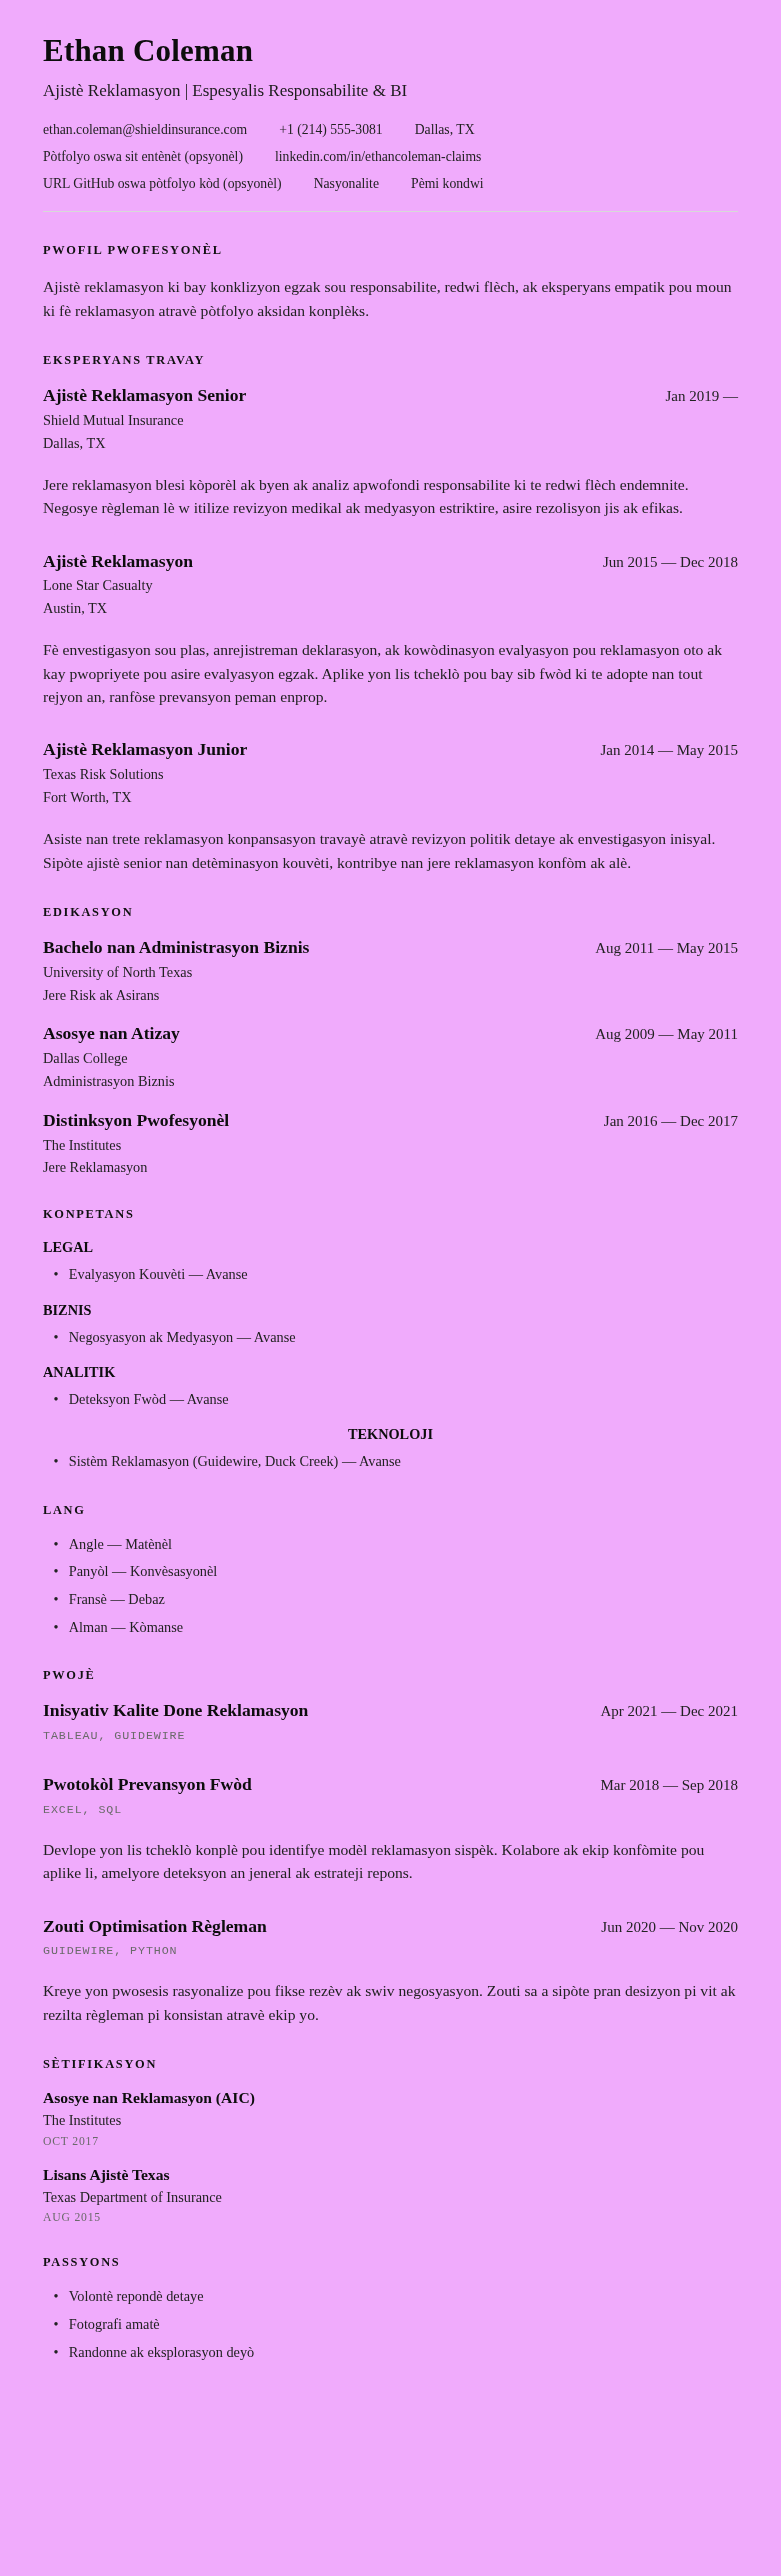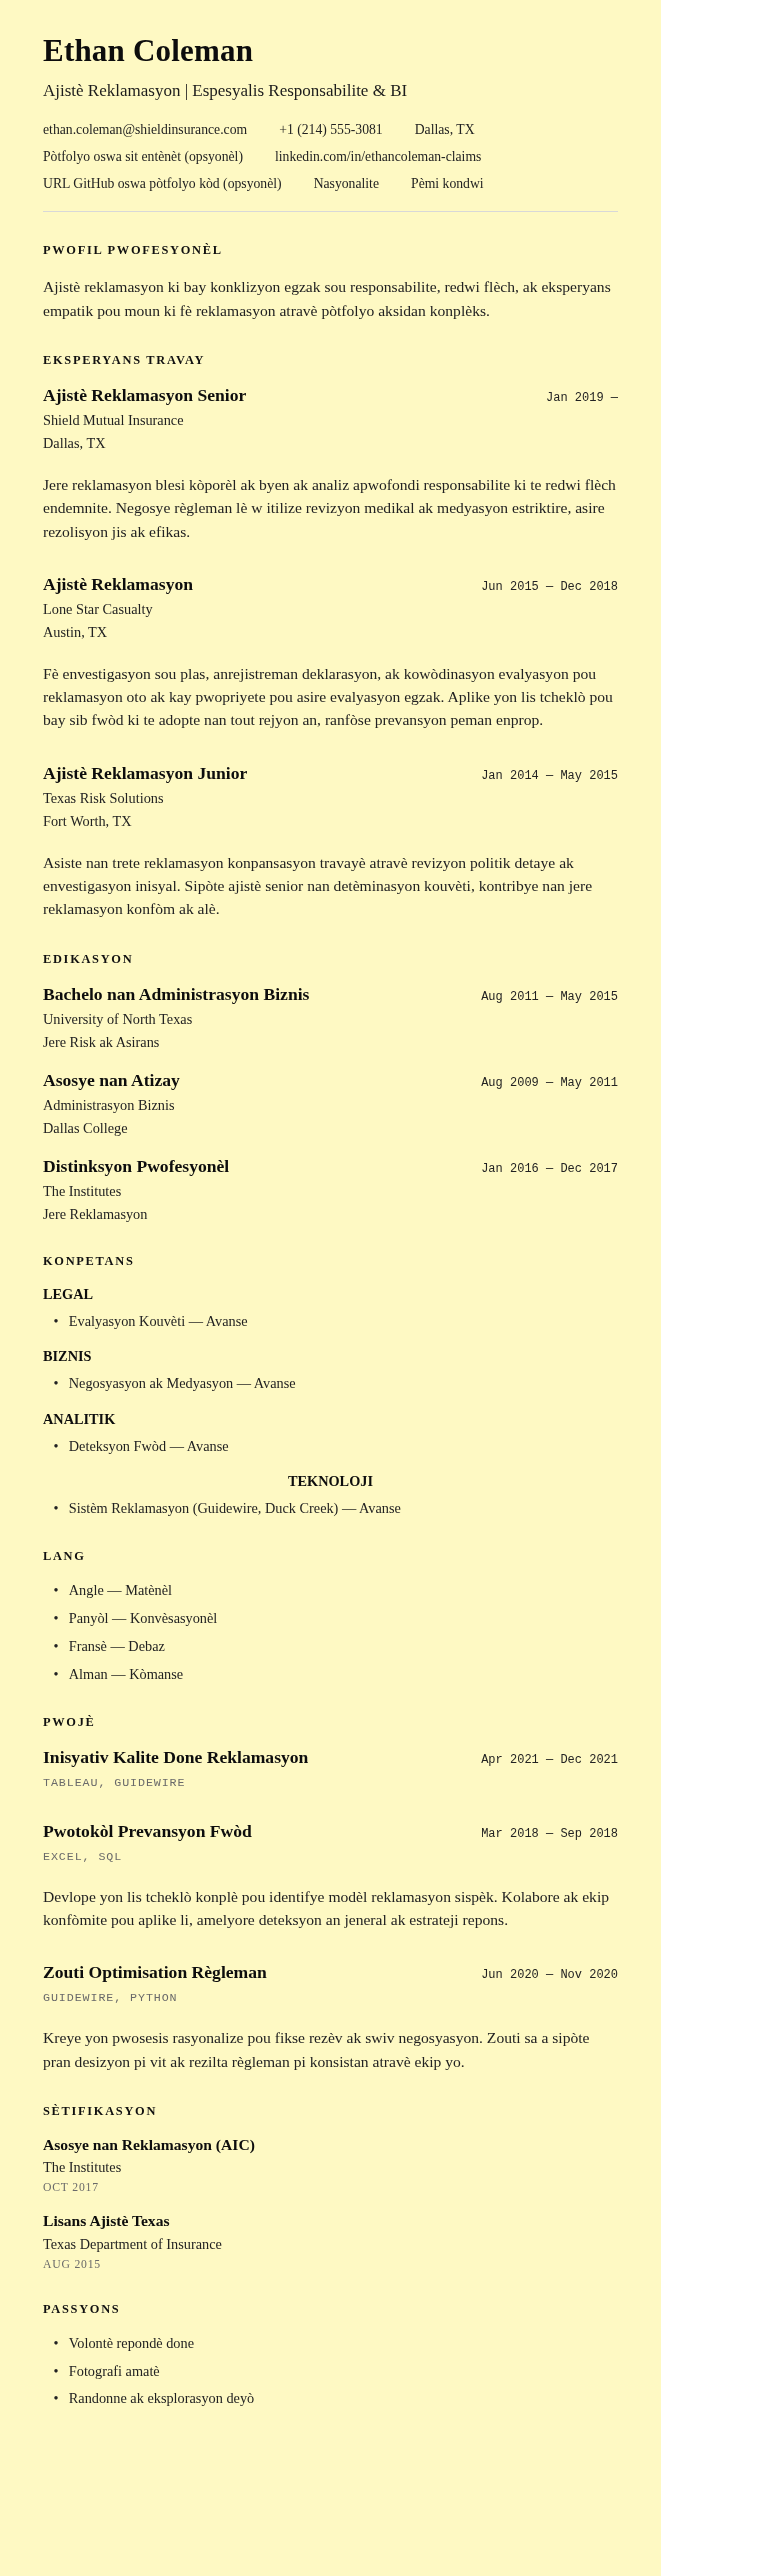--- a/index.html
+++ b/index.html
@@ -3,24 +3,24 @@
 <meta charset="utf-8">
 <style>
   * { margin: 0; padding: 0; box-sizing: border-box; }
   html, body { background: #ffffff; }
   body {
     width: 781px;
     font-family: "Liberation Serif", serif;
     color: #1c1c1c;
   }
   .page {
-    width: 661px;
+    width: 781px;
     min-height: 2576px;
     padding: 33px 43px 59px 43px;
-    background: #fef9c3;
+    background: #f0abfc;
   }
 
   
   .name {
     font-size: 31px;
     font-weight: 700;
     color: #0d0d0d;
     letter-spacing: 0.2px;
     margin-bottom: 11.7px;
   }
@@ -63,24 +63,23 @@
     justify-content: space-between;
     align-items: baseline;
     gap: 12px;
   }
   .entry-title {
     font-size: 17.6px;
     font-weight: 700;
     color: #0d0d0d;
   }
   .dates {
-    font-size: 12px;
+    font-size: 15px;
     color: #222222;
     white-space: nowrap;
-    font-family: Liberation Mono, monospace;
   }
   .sub-line {
     font-size: 14.3px;
     color: #222222;
     margin-top: 5.9px;
   }
   .desc {
     font-size: 15.6px;
     line-height: 1.5;
     color: #222222;
@@ -208,22 +207,22 @@
       </div>
       <div class="sub-line">University of North Texas</div>
       <div class="sub-line">Jere Risk ak Asirans</div>
     </article>
 
     <article class="edu-entry">
       <div class="entry-head">
         <h3 class="entry-title">Asosye nan Atizay</h3>
         <span class="dates">Aug 2009 — May 2011</span>
       </div>
+      <div class="sub-line">Dallas College</div>
       <div class="sub-line">Administrasyon Biznis</div>
-      <div class="sub-line">Dallas College</div>
     </article>
 
     <article class="edu-entry">
       <div class="entry-head">
         <h3 class="entry-title">Distinksyon Pwofesyonèl</h3>
         <span class="dates">Jan 2016 — Dec 2017</span>
       </div>
       <div class="sub-line">The Institutes</div>
       <div class="sub-line">Jere Reklamasyon</div>
     </article>
@@ -339,21 +338,21 @@
       <div class="cert-issuer">Texas Department of Insurance</div>
       <div class="cert-date">AUG 2015</div>
     </article>
   </section>
 
   <section class="section">
     <h2 class="section-heading">PASSYONS</h2>
     <ul class="bullet-list">
       <li>
         <span class="bullet">•</span>
-        <span>Volontè repondè done</span>
+        <span>Volontè repondè detaye</span>
       </li>
       <li>
         <span class="bullet">•</span>
         <span>Fotografi amatè</span>
       </li>
       <li>
         <span class="bullet">•</span>
         <span>Randonne ak eksplorasyon deyò</span>
       </li>
     </ul>

